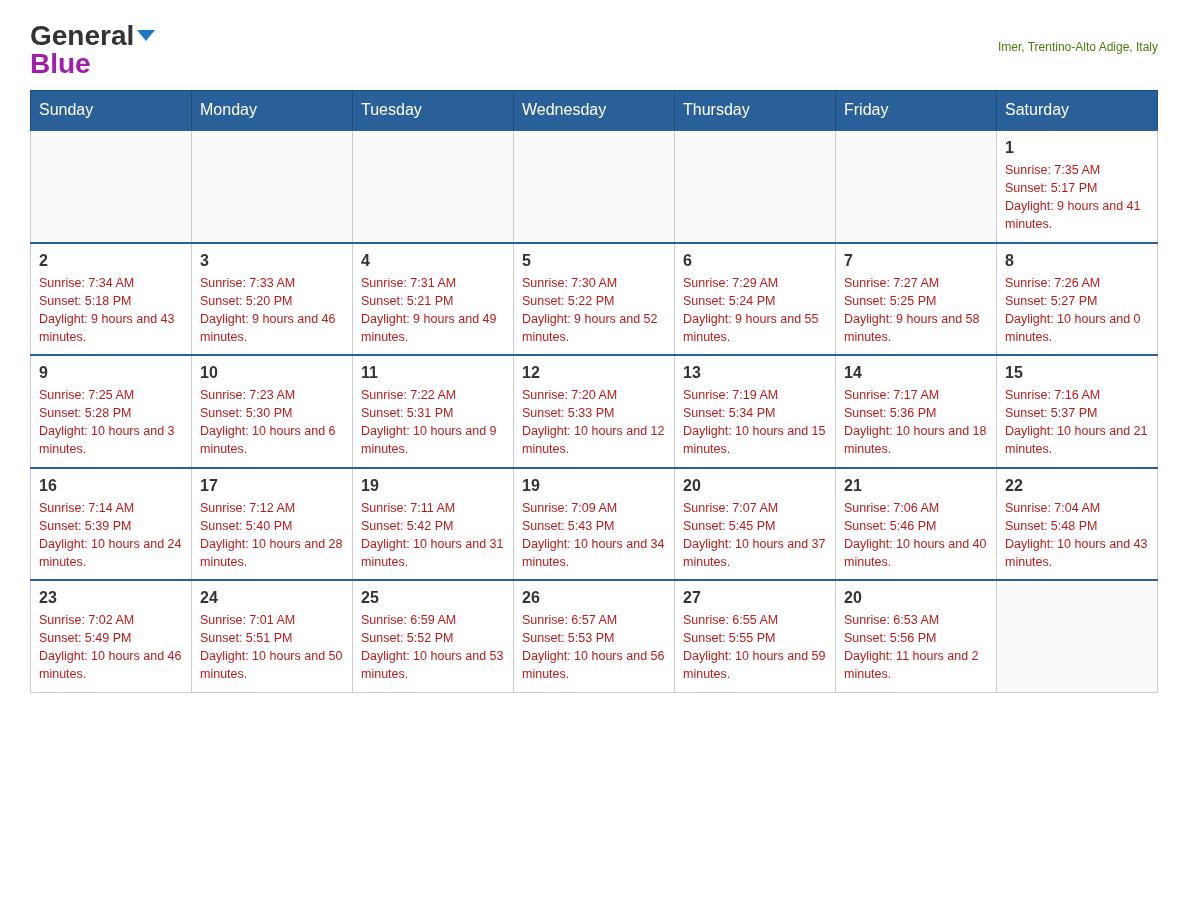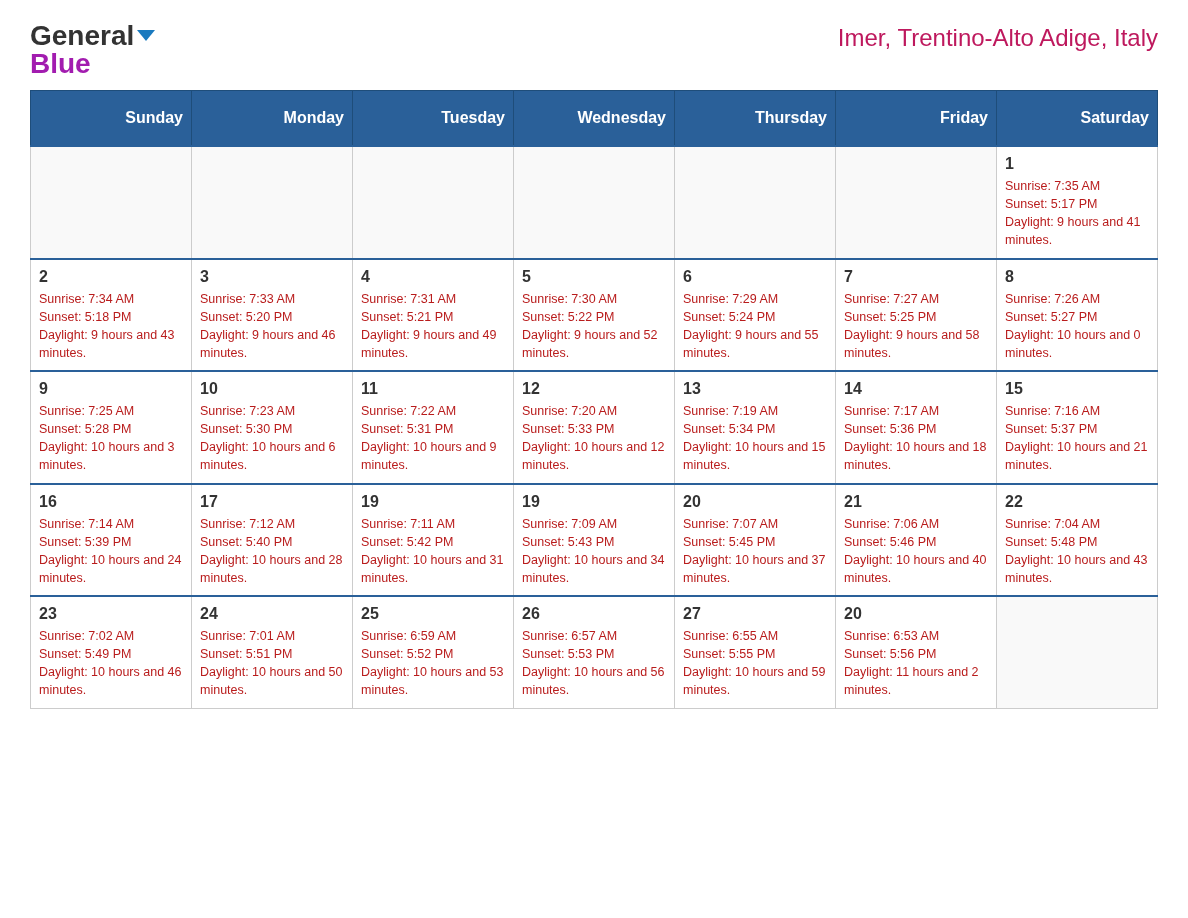--- a/index.html
+++ b/index.html
@@ -35,36 +35,36 @@
     .title-block {
       text-align: right;
     }
     .title-block h1 {
       font-size: 48px;
       font-weight: bold;
       color: #222;
       line-height: 1.1;
     }
     .title-block .subtitle {
-      font-size: 24px;
-      color: #be185d;
-      margin-top: 4px;
+      font-size: 12px;
+      color: #4d7c0f;
+      margin-top: 20px;
     }
     .calendar {
       width: 100%;
       border-collapse: collapse;
       margin-top: 10px;
     }
     .calendar th {
       background-color: #2a6099;
       color: #fff;
       font-size: 16px;
-      font-weight: bold;
-      padding: 18px 8px;
-      text-align: right;
+      font-weight: normal;
+      padding: 10px 8px;
+      text-align: left;
       border: 1px solid #1e4d7a;
     }
     .calendar td {
       width: 14.28%;
       vertical-align: top;
       padding: 8px;
       border: 1px solid #ccc;
       font-size: 13px;
       color: #333;
       min-height: 110px;

